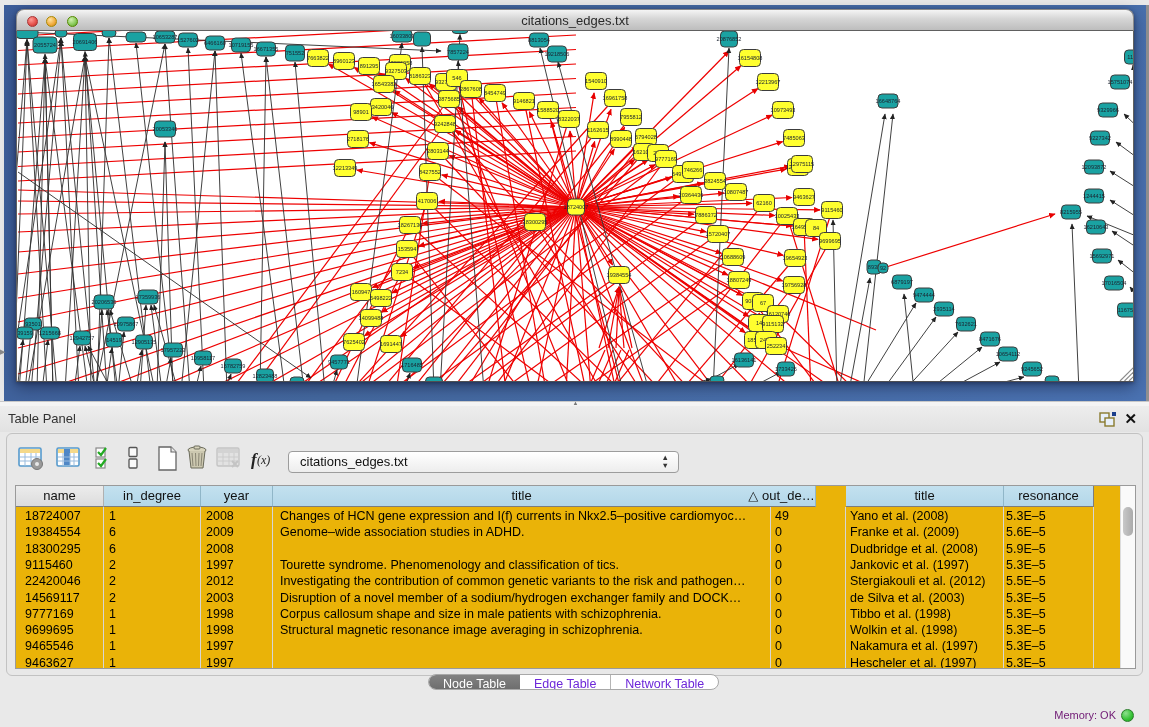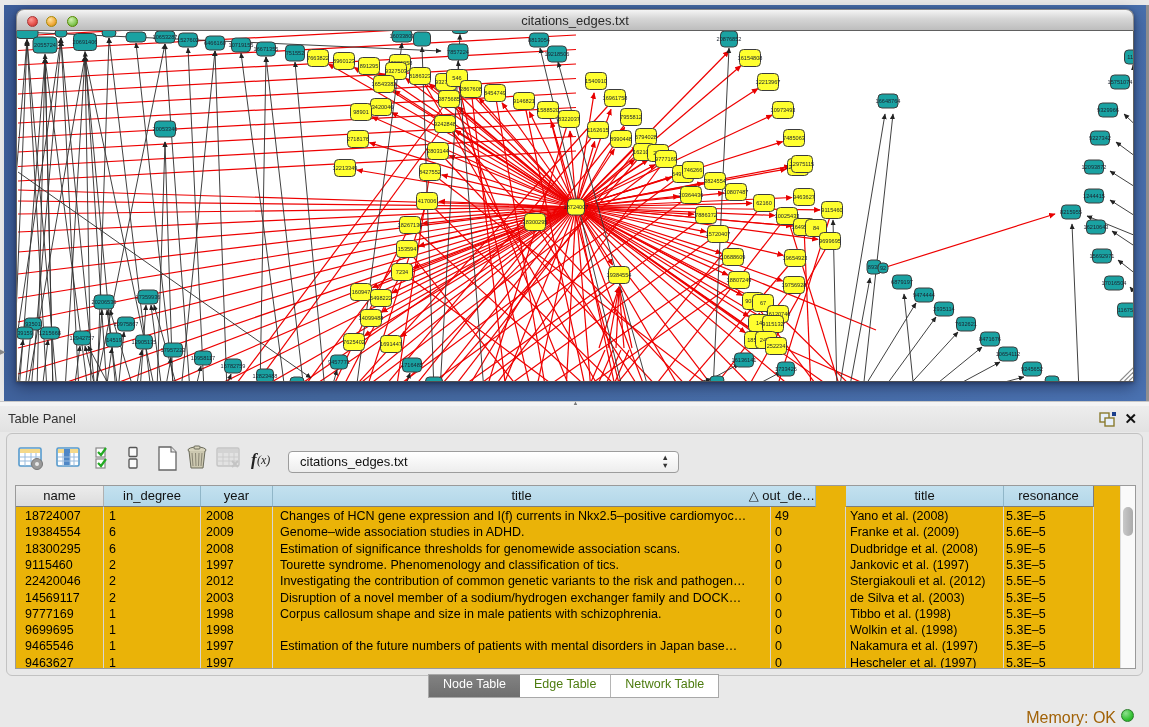--- a/index.html
+++ b/index.html
@@ -26,25 +26,25 @@
 #tablebox{position:absolute;left:8px;top:51px;width:1121px;height:184px;background:#eab308;border:1px solid #9a9a9a;overflow:hidden}
 .th{position:absolute;top:0;height:21px;background:linear-gradient(#c3e1ef,#b3d7e9);border-right:1px solid #90b6c8;border-bottom:1px solid #7d7d7d;font-size:13px;color:#111;text-align:center;line-height:20px}
 .thg{background:linear-gradient(#ececec,#dcdcdc);border-right:1px solid #b0b0b0}
 .tr{position:absolute;left:0;width:1080px;height:16.3px;font-size:12.5px;color:#000;white-space:nowrap}
 .c{position:absolute;top:0;height:16.3px;overflow:hidden;line-height:16.5px}
 .c0{left:9px;width:80px}.c1{left:93px;width:96px}.c2{left:190px;width:66px}.c3{left:264px;width:490px}
 .c4{left:759px;width:70px}.c5{left:834px;width:152px}.c6{left:990px;width:92px}
 .vline{position:absolute;top:21px;bottom:0;width:1px;background:#d6d6d6}
 #vsb{position:absolute;right:0;top:0;width:15px;height:183px;background:#fafafa;border-left:1px solid #dcdcdc}
 #vsb .thumb{position:absolute;left:2px;top:21px;width:10px;height:29px;border-radius:6px;background:linear-gradient(90deg,#c8c8c8,#ababab)}
-#tabs{position:absolute;left:428px;top:674px;height:24px;display:flex;font-size:12.5px;border:1px solid #a8a8a8;border-radius:0;overflow:hidden;background:#fff}
-#tabs div{padding:0 14px;line-height:19px;color:#4d7c0f}
+#tabs{position:absolute;left:428px;top:674px;height:16px;display:flex;font-size:12.5px;border:1px solid #a8a8a8;border-radius:8px;overflow:hidden;background:#fff}
+#tabs div{padding:0 14px;line-height:19px;color:#6d28d9}
 #tabs .sel{background:linear-gradient(#828282,#6e6e6e);color:#fff}
 #tabs .sep{width:1px;padding:0;background:#b5b5b5}
-#mem{position:absolute;right:33px;top:709px;font-size:16px;color:#a16207}
+#mem{position:absolute;right:33px;top:709px;font-size:11px;color:#701a75}
 #memdot{position:absolute;right:15px;top:709px;width:13px;height:13px;border-radius:50%;background:radial-gradient(circle at 35% 30%,#8ee08e,#35c235 60%,#1e9e1e);border:1px solid #2a7d2a}
 #collapse{position:absolute;left:0px;top:348px;font-size:7px;color:#888}
 </style></head>
 <body>
 <div id="desk"></div>
 <div id="rightstrip"></div>
 <div id="win">
   <div id="titlebar">
       <div class="tl" id="t1"></div>
       <div class="tl" id="t2"></div>
@@ -660,21 +660,21 @@
 </g>
 <text x="234" y="21" font-family="Liberation Serif, serif" font-style="italic" font-weight="bold" font-size="17" fill="#222">f</text>
 <text x="240" y="20" font-family="Liberation Serif, serif" font-style="italic" font-size="12" fill="#222">(x)</text>
 </svg></div>
   <div id="dropdown">citations_edges.txt<span id="dd-arrows">▲<br>▼</span></div>
   <div id="tablebox">
     <div class="th thg" style="left:0;width:88px">name</div>
     <div class="th" style="left:88px;width:97px">in_degree</div>
     <div class="th" style="left:185px;width:72px">year</div>
     <div class="th" style="left:257px;width:498px">title</div>
-    <div class="th" style="left:725px;width:75px;text-align:right;padding-left:7px">△ out_de…</div>
+    <div class="th" style="left:725px;width:75px;text-align:center;padding-left:7px">△ out_de…</div>
     <div class="th" style="left:830px;width:158px">title</div>
     <div class="th" style="left:988px;width:90px;border-right:1px solid #7d7d7d">resonance</div>
     <div class="vline" style="left:87px"></div>
       <div class="vline" style="left:184px"></div>
     <div class="vline" style="left:256px"></div>
       <div class="vline" style="left:754px"></div>
     <div class="vline" style="left:829px"></div>
       <div class="vline" style="left:987px"></div>
     <div class="vline" style="left:1077px"></div>
     <div id="rows" style="position:absolute;left:0;top:22px;width:1104px;height:163px">
@@ -693,21 +693,20 @@
           <div class="c c2">2009</div>
           <div class="c c3">Genome–wide association studies in ADHD.</div>
           <div class="c c4">0</div>
           <div class="c c5">Franke et al. (2009)</div>
           <div class="c c6">5.6E–5</div>
         </div>
         <div class="tr" style="top:32.6px">
           <div class="c c0">18300295</div>
           <div class="c c1">6</div>
           <div class="c c2">2008</div>
-          <div class="c c3">Estimation of significance thresholds for genomewide association scans.</div>
           <div class="c c4">0</div>
           <div class="c c5">Dudbridge et al. (2008)</div>
           <div class="c c6">5.9E–5</div>
         </div>
         <div class="tr" style="top:48.9px">
           <div class="c c0">9115460</div>
           <div class="c c1">2</div>
           <div class="c c2">1997</div>
           <div class="c c3">Tourette syndrome. Phenomenology and classification of tics.</div>
           <div class="c c4">0</div>
@@ -738,29 +737,29 @@
           <div class="c c2">1998</div>
           <div class="c c3">Corpus callosum shape and size in male patients with schizophrenia.</div>
           <div class="c c4">0</div>
           <div class="c c5">Tibbo et al. (1998)</div>
           <div class="c c6">5.3E–5</div>
         </div>
         <div class="tr" style="top:114.1px">
           <div class="c c0">9699695</div>
           <div class="c c1">1</div>
           <div class="c c2">1998</div>
+          <div class="c c3">Structural magnetic resonance image averaging in schizophrenia.</div>
           <div class="c c4">0</div>
           <div class="c c5">Wolkin et al. (1998)</div>
           <div class="c c6">5.3E–5</div>
         </div>
         <div class="tr" style="top:130.4px">
           <div class="c c0">9465546</div>
           <div class="c c1">1</div>
           <div class="c c2">1997</div>
-          <div class="c c3">Estimation of the future numbers of patients with mental disorders in Japan base…</div>
           <div class="c c4">0</div>
           <div class="c c5">Nakamura et al. (1997)</div>
           <div class="c c6">5.3E–5</div>
         </div>
         <div class="tr" style="top:146.7px">
           <div class="c c0">9463627</div>
           <div class="c c1">1</div>
           <div class="c c2">1997</div>
           <div class="c c4">0</div>
           <div class="c c5">Hescheler et al. (1997)</div>

